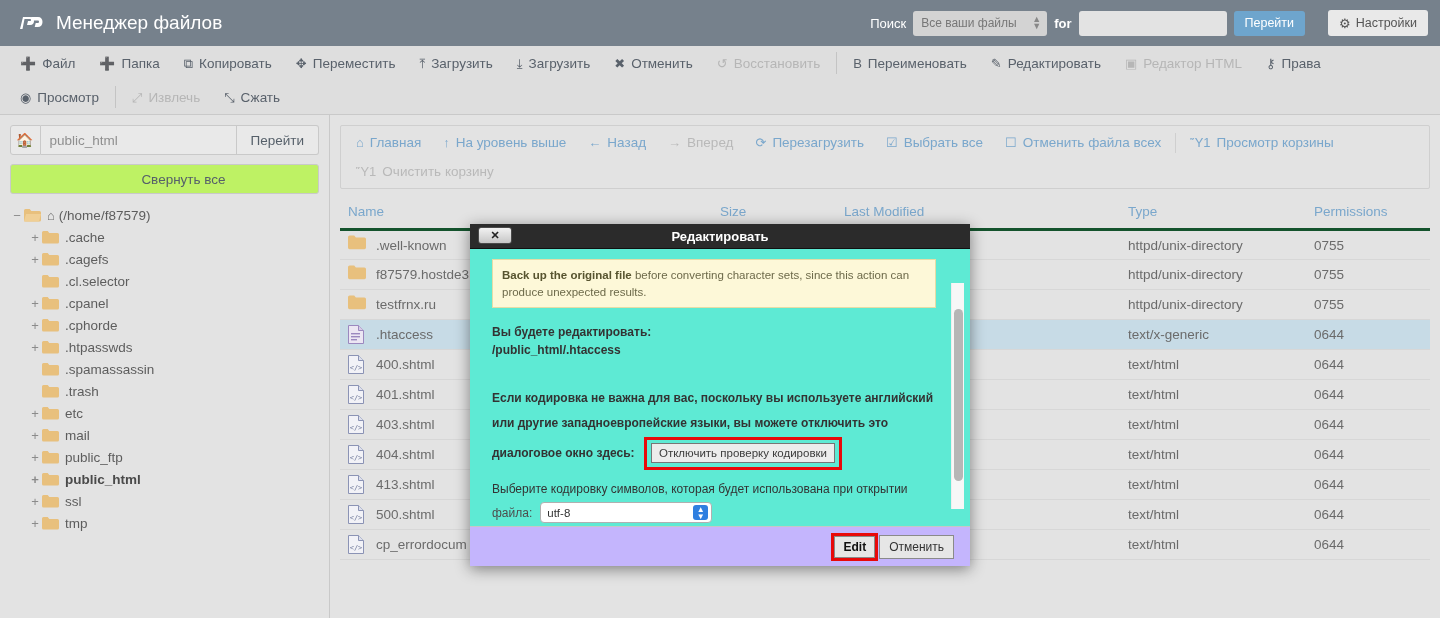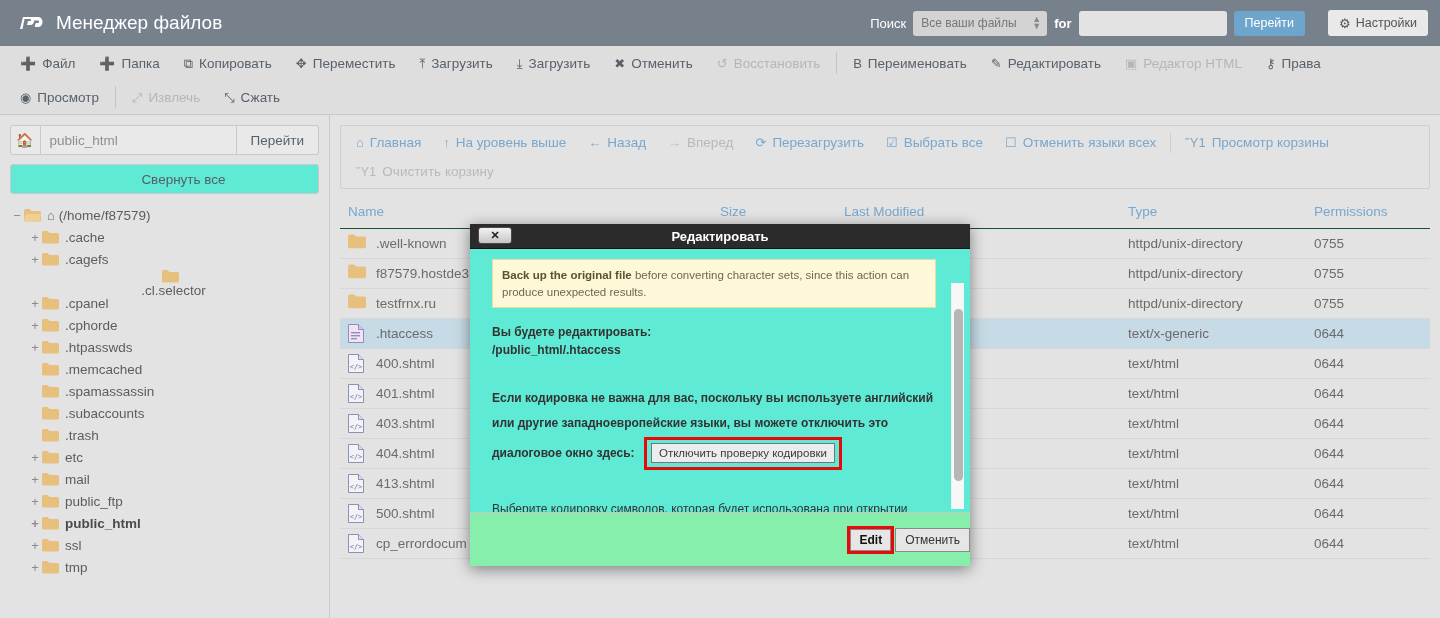--- a/index.html
+++ b/index.html
@@ -98,21 +98,21 @@
   .path-input {
     flex: 1; background: #e9e9e9; border: 1px solid #c9c9c9; border-left: none;
     padding: 0 9px; font-size: 13.5px; color: #8f8f8f; font-family: inherit;
   }
   .path-go {
     background: #e9e9e9; border: 1px solid #c9c9c9; border-left: none;
     border-radius: 0 3px 3px 0; padding: 0 14px; font-size: 13.5px;
     color: #56606a; font-family: inherit; cursor: pointer;
   }
   .collapse-all {
-    width: 100%; height: 30px; background: #5eead4;
+    width: 100%; height: 30px; background: #bef264;
     border: 1px solid #c9c9c9; border-radius: 3px;
     font-size: 13.5px; color: #56606a; font-family: inherit;
     cursor: pointer; margin-bottom: 10px; padding-left: 44px;
   }
   .tree { font-size: 13.5px; color: #5d5d5d; }
   .tree-node {
     display: flex; align-items: center; height: 22px;
     white-space: nowrap; cursor: pointer;
   }
   .tw { width: 14px; text-align: center; color: #8b8b8b; font-size: 13px; flex: none; }
@@ -133,21 +133,21 @@
     padding: 0 11px; color: #7aa7cc; font-size: 13.5px;
     cursor: pointer; white-space: nowrap;
   }
   .nav-item.disabled { color: #b9b9b9; cursor: default; }
   .nav-sep { width: 1px; height: 20px; background: #cfcfcf; margin: 0 3px; }
 
   
   .ftable { width: 100%; border-collapse: collapse; table-layout: fixed; }
   .ftable th {
     text-align: left; font-weight: normal; color: #7aa7cc;
-    font-size: 13.5px; padding: 6px 8px 9px 8px; border-bottom: 1px solid #14532d;
+    font-size: 13.5px; padding: 6px 8px 9px 8px; border-bottom: 3px solid #14532d;
   }
   .ftable td {
     padding: 0 8px; height: 30px; font-size: 13.5px;
     color: #6b6b6b; border-bottom: 1px solid #d7d7d7;
     white-space: nowrap; overflow: hidden;
   }
   .ftable tr.sel td { background: #c7dbe6; }
   .name-cell { display: flex; align-items: center; gap: 10px; }
   .fic { width: 18px; height: 20px; flex: none; }
   .fic svg { display: block; }
@@ -196,21 +196,21 @@
   .m-para { color: #333; font-weight: bold; line-height: 1.9; margin-bottom: 2px; }
   .disable-wrap {
     display: inline-block; border: 3px solid #e8090a; padding: 2px 4px;
     vertical-align: middle; margin-left: 6px;
   }
   .disable-btn {
     background: #ececec; border: 1px solid #767676;
     padding: 3px 7px; font-size: 11.5px; color: #3b3b3b;
     font-family: inherit; cursor: pointer;
   }
-  .m-sel-line { color: #333; line-height: 1.9; margin-top: 28px; }
+  .m-sel-line { color: #333; line-height: 1.9; margin-top: 8px; }
   .enc-row { display: flex; align-items: center; gap: 8px; margin-top: 2px; }
   .enc-select {
     width: 172px; height: 21px; background: #fff;
     border: 1px solid #b0b0b0; border-radius: 4px;
     display: flex; align-items: center; padding: 0 6px;
     font-size: 11.5px; color: #333; position: relative; cursor: pointer;
   }
   .enc-arrows {
     position: absolute; right: 3px; top: 2px;
     width: 15px; height: 15px; border-radius: 3px;
@@ -221,23 +221,23 @@
   .modal-scroll {
     position: absolute; right: 6px; top: 34px;
     width: 13px; height: 226px; background: #f7f7f7;
     border-left: 1px solid #eee;
   }
   .modal-scroll .thumb {
     position: absolute; left: 2px; top: 26px;
     width: 9px; height: 172px; background: #b6b6b6; border-radius: 5px;
   }
   .modal-footer {
-    height: 54px; background: #86efac; border-top: 1px solid #c6c6c6;
+    height: 40px; background: #c4b5fd; border-top: 1px solid #c6c6c6;
     display: flex; align-items: center; justify-content: flex-end;
-    padding: 0 0; gap: 0;
+    padding: 0 16px; gap: 0;
   }
   .edit-wrap { border: 3px solid #e8090a; padding: 0; margin-right: 1px; }
   .btn-edit {
     background: #e6e6e6; border: 1px solid #8a8a8a;
     padding: 3px 8px; font-size: 12px; font-weight: bold;
     color: #111; font-family: inherit; cursor: pointer;
   }
   .btn-cancel {
     background: #e6e6e6; border: 1px solid #8a8a8a;
     padding: 4px 9px; font-size: 12px; color: #333;
@@ -378,21 +378,21 @@
         </div>
         <div class="tree-node" style="padding-left: 18px;">
           <span class="tw">+</span>
           <span class="folder-ic">
             <svg width="17" height="13" viewBox="0 0 17 13">
               <path d="M0 1.5A1.5 1.5 0 011.5 0h4.2l1.6 1.9H15.5A1.5 1.5 0 0117 3.4V11a1.5 1.5 0 01-1.5 1.5H1.5A1.5 1.5 0 010 11z" fill="#e8c07d"></path>
             </svg>
           </span>
           <span>.cagefs</span>
         </div>
-        <div class="tree-node" style="padding-left: 18px; flex-direction: column;">
+        <div class="tree-node" style="padding-left: 18px;">
           <span class="tw"></span>
           <span class="folder-ic">
             <svg width="17" height="13" viewBox="0 0 17 13">
               <path d="M0 1.5A1.5 1.5 0 011.5 0h4.2l1.6 1.9H15.5A1.5 1.5 0 0117 3.4V11a1.5 1.5 0 01-1.5 1.5H1.5A1.5 1.5 0 010 11z" fill="#e8c07d"></path>
             </svg>
           </span>
           <span>.cl.selector</span>
         </div>
         <div class="tree-node" style="padding-left: 18px;">
           <span class="tw">+</span>
@@ -421,39 +421,21 @@
           </span>
           <span>.htpasswds</span>
         </div>
         <div class="tree-node" style="padding-left: 18px;">
           <span class="tw"></span>
           <span class="folder-ic">
             <svg width="17" height="13" viewBox="0 0 17 13">
               <path d="M0 1.5A1.5 1.5 0 011.5 0h4.2l1.6 1.9H15.5A1.5 1.5 0 0117 3.4V11a1.5 1.5 0 01-1.5 1.5H1.5A1.5 1.5 0 010 11z" fill="#e8c07d"></path>
             </svg>
           </span>
-          <span>.memcached</span>
-        </div>
-        <div class="tree-node" style="padding-left: 18px;">
-          <span class="tw"></span>
-          <span class="folder-ic">
-            <svg width="17" height="13" viewBox="0 0 17 13">
-              <path d="M0 1.5A1.5 1.5 0 011.5 0h4.2l1.6 1.9H15.5A1.5 1.5 0 0117 3.4V11a1.5 1.5 0 01-1.5 1.5H1.5A1.5 1.5 0 010 11z" fill="#e8c07d"></path>
-            </svg>
-          </span>
           <span>.spamassassin</span>
-        </div>
-        <div class="tree-node" style="padding-left: 18px;">
-          <span class="tw"></span>
-          <span class="folder-ic">
-            <svg width="17" height="13" viewBox="0 0 17 13">
-              <path d="M0 1.5A1.5 1.5 0 011.5 0h4.2l1.6 1.9H15.5A1.5 1.5 0 0117 3.4V11a1.5 1.5 0 01-1.5 1.5H1.5A1.5 1.5 0 010 11z" fill="#e8c07d"></path>
-            </svg>
-          </span>
-          <span>.subaccounts</span>
         </div>
         <div class="tree-node" style="padding-left: 18px;">
           <span class="tw"></span>
           <span class="folder-ic">
             <svg width="17" height="13" viewBox="0 0 17 13">
               <path d="M0 1.5A1.5 1.5 0 011.5 0h4.2l1.6 1.9H15.5A1.5 1.5 0 0117 3.4V11a1.5 1.5 0 01-1.5 1.5H1.5A1.5 1.5 0 010 11z" fill="#e8c07d"></path>
             </svg>
           </span>
           <span>.trash</span>
         </div>
@@ -536,21 +518,21 @@
           <div class="nav-item">
             <span class="ic">⟳</span>
             <span>Перезагрузить</span>
           </div>
           <div class="nav-item">
             <span class="ic">☑</span>
             <span>Выбрать все</span>
           </div>
           <div class="nav-item">
             <span class="ic">☐</span>
-            <span>Отменить языки всех</span>
+            <span>Отменить файла всех</span>
           </div>
           <div class="nav-sep"></div>
           <div class="nav-item">
             <span class="ic">Ὕ1</span>
             <span>Просмотр корзины</span>
           </div>
         </div>
       <div class="nav-row" id="nav-row2">
           <div class="nav-item disabled">
             <span class="ic">Ὕ1</span>

